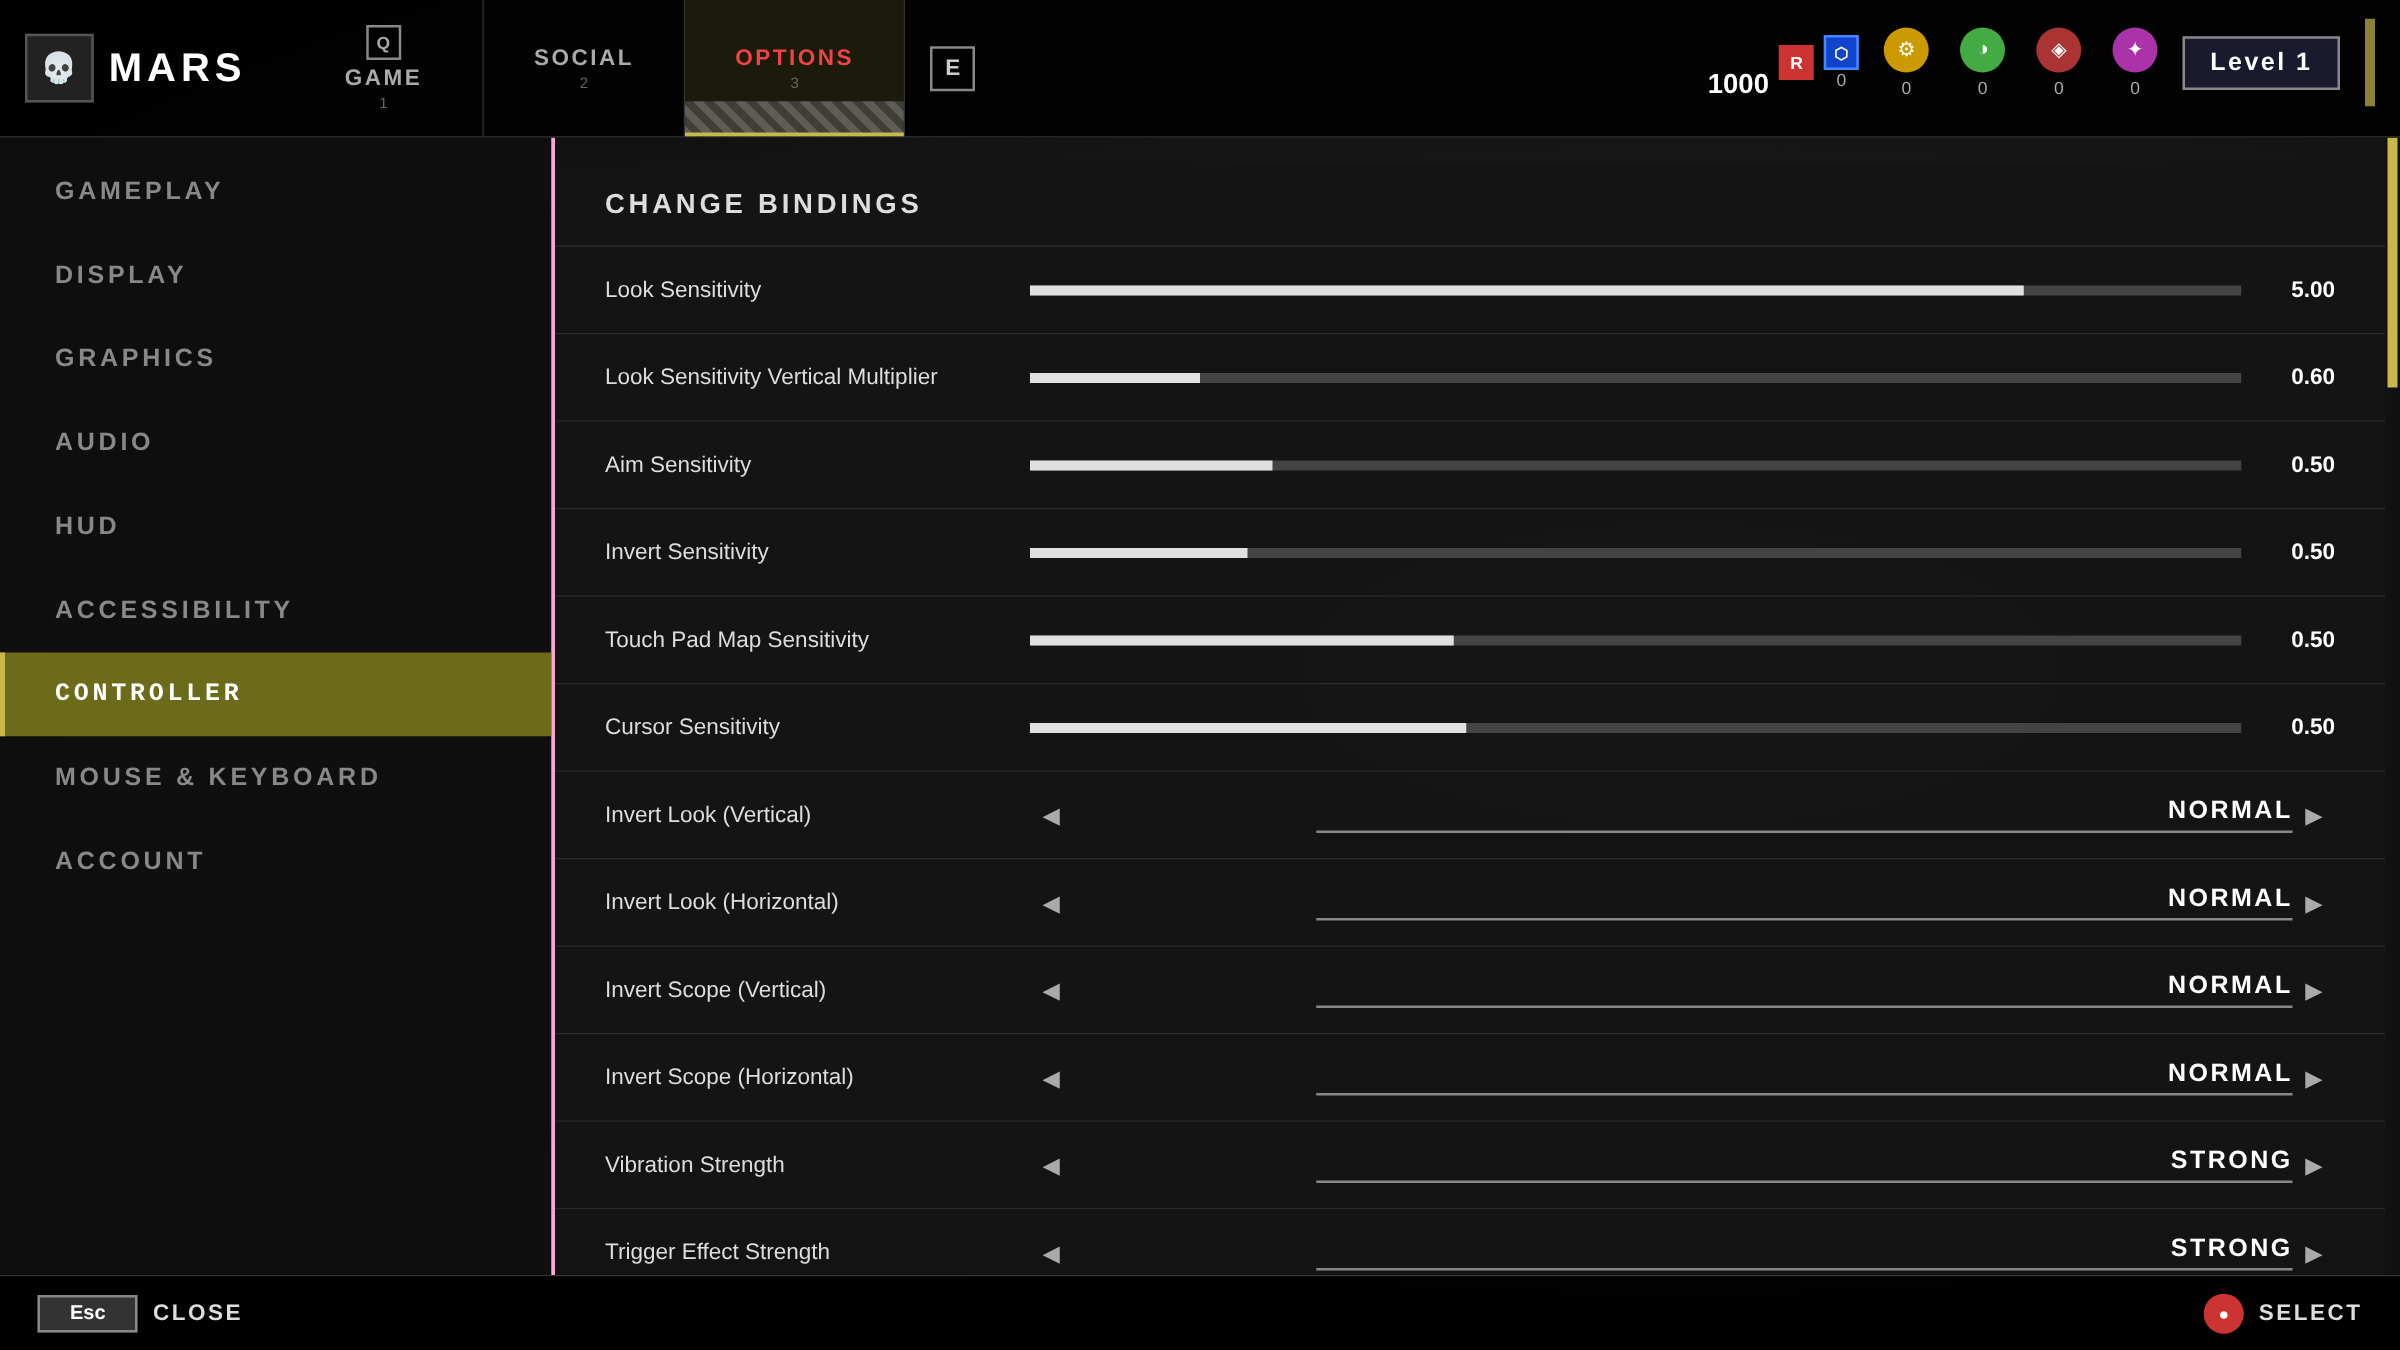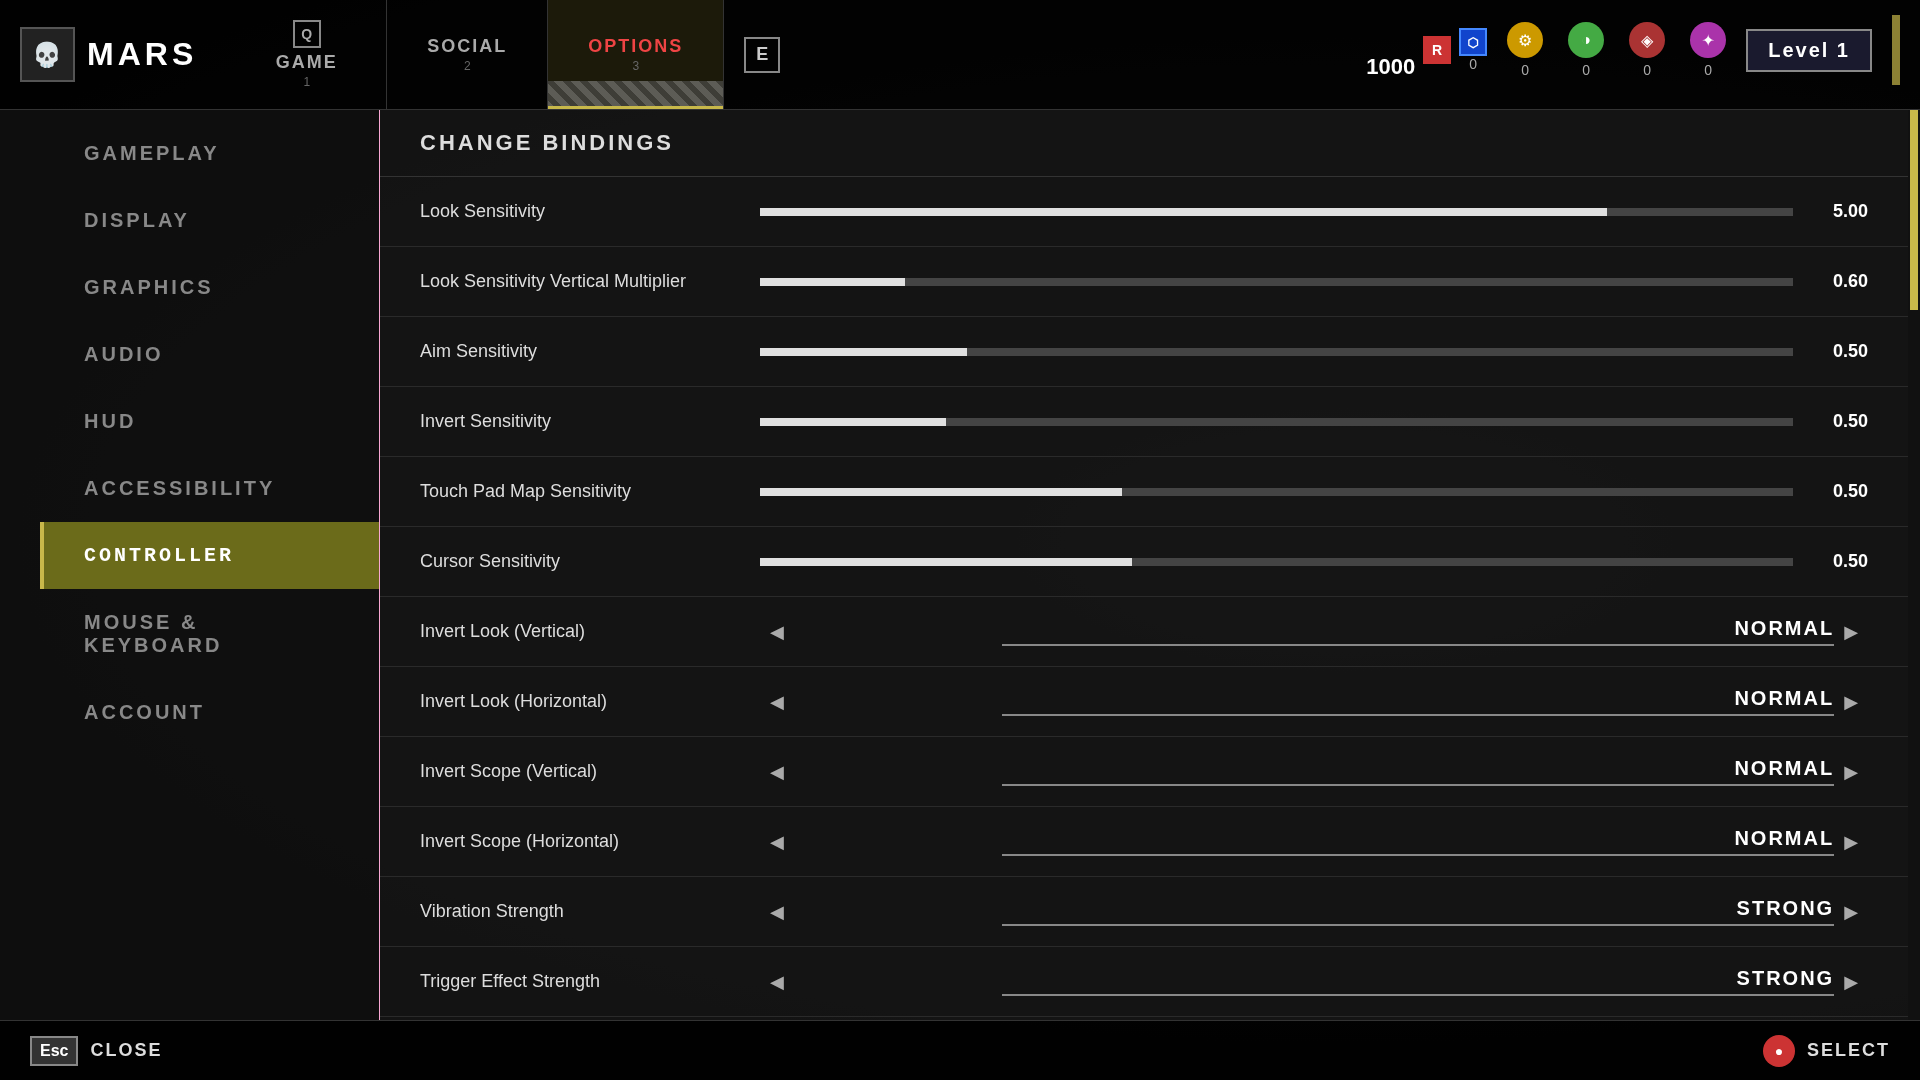--- a/index.html
+++ b/index.html
@@ -230,25 +230,24 @@
       top: 110px;
       left: 0;
       right: 0;
       bottom: 60px;
       display: flex;
       z-index: 5;
     }
 
     
     .sidebar {
-      width: 380px;
+      width: 444px;
       background: rgba(15,15,15,0.95);
-      border-right: 1px solid #f9a8d4;
+      border-right: 3px solid #f9a8d4;
       padding-top: 10px;
-      padding-left: 40px;
     }
 
     .sidebar-item {
       padding: 22px 40px;
       font-size: 20px;
       font-weight: bold;
       letter-spacing: 3px;
       color: #888;
       cursor: pointer;
       border-left: 4px solid transparent;
@@ -260,20 +259,21 @@
       border-left: 4px solid #c8b84a;
       font-family: Liberation Mono, monospace;
     }
 
     
     .settings-panel {
       flex: 1;
       background: rgba(20,20,20,0.95);
       overflow-y: auto;
       position: relative;
+      margin-top: 20px;
     }
 
     .settings-panel::-webkit-scrollbar {
       width: 8px;
     }
 
     .settings-panel::-webkit-scrollbar-track {
       background: #111;
     }
 
@@ -410,21 +410,21 @@
 
     .close-hint {
       display: flex;
       align-items: center;
       gap: 12px;
     }
 
     .key-badge {
       background: #333;
       border: 2px solid #888;
-      padding: 4px 8px;
+      padding: 4px 24px;
       font-size: 16px;
       font-weight: bold;
       color: #fff;
     }
 
     .hint-label {
       font-size: 18px;
       font-weight: bold;
       letter-spacing: 2px;
       color: #ddd;

